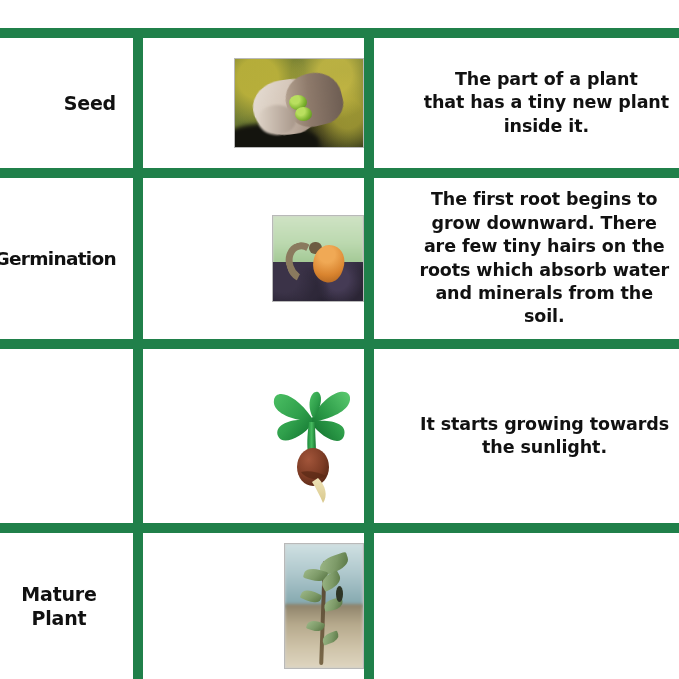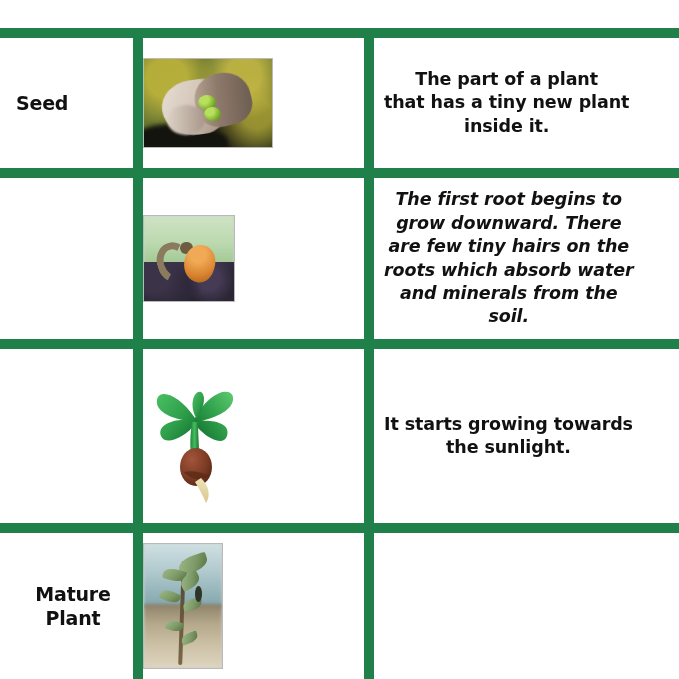--- a/index.html
+++ b/index.html
@@ -55,40 +55,40 @@
   .vseg-r2 { top: 178px; height: 161px; }
   .vseg-r3 { top: 349px; height: 174px; }
   .vseg-r4 { top: 533px; height: 146px; }
 
   
   .cell {
     position: absolute;
     background: #ffffff;
     display: flex;
     align-items: center;
-    justify-content: flex-start;
+    justify-content: flex-end;
   }
 
   .label-cell {
-    left: 14px;
+    left: 0;
     width: 118px;
     padding: 4px 2px;
   }
   .img-cell {
     left: 143px;
     width: 221px;
   }
   .text-cell {
     left: 374px;
     width: 305px;
     padding: 4px 10px;
   }
 
   .row1 { top: 38px;  height: 130px; }
-  .row2 { top: 178px; height: 161px; font-style: italic; }
+  .row2 { top: 178px; height: 161px; }
   .row3 { top: 349px; height: 174px; }
   .row4 { top: 533px; height: 146px; }
 
   .stage-label {
     font-size: 19px;
     font-weight: bold;
     color: #111111;
     text-align: center;
     line-height: 1.28;
     letter-spacing: -0.2px;
@@ -281,20 +281,23 @@
         <div class="seed-b"></div>
       </div>
     </div>
 
     <div class="cell text-cell row1">
       <div class="stage-desc">The part of a plant
 that has a tiny new plant
 inside it.</div>
     </div>
 
+    <div class="cell label-cell row2">
+      <div class="stage-label narrow">Germination</div>
+    </div>
 
     <div class="cell img-cell row2">
       <div class="photo photo-germ">
         <div class="germ-sky"></div>
         <div class="germ-soil"></div>
         <div class="germ-root"></div>
         <div class="germ-tip"></div>
         <div class="germ-seed"></div>
       </div>
     </div>

